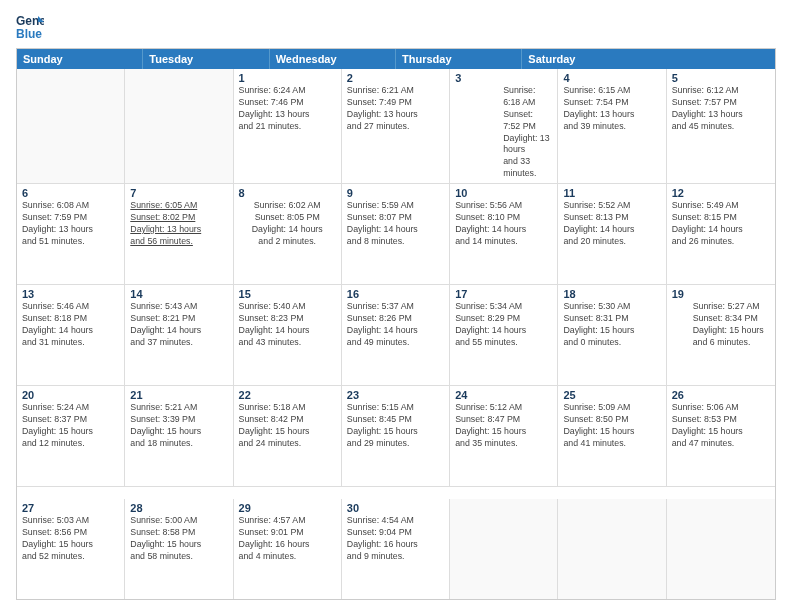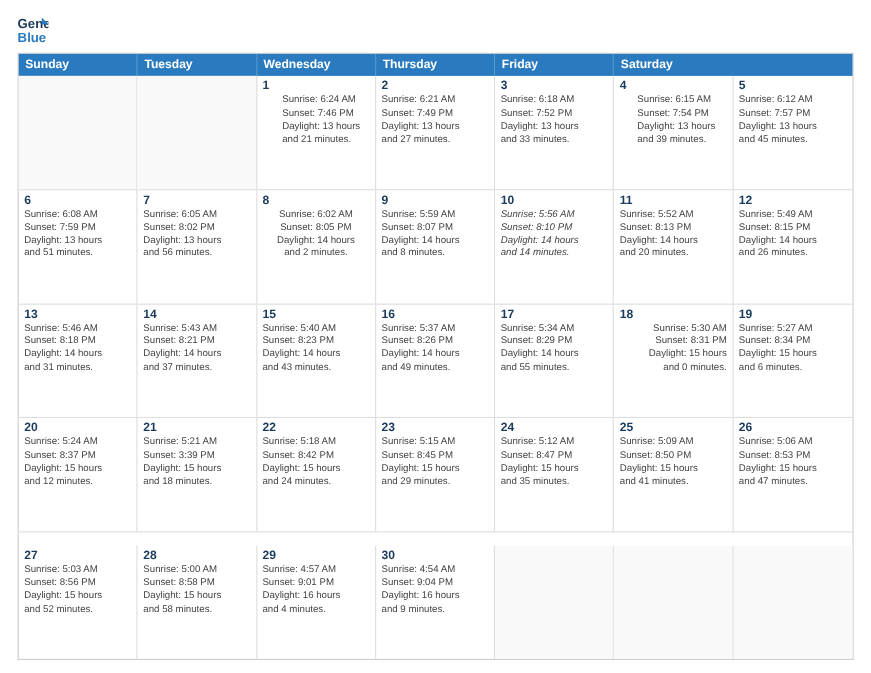--- a/index.html
+++ b/index.html
@@ -47,21 +47,21 @@
       font-weight: normal;
     }
     .calendar {
       flex: 1;
       display: flex;
       flex-direction: column;
       border: 1px solid #ccc;
     }
     .cal-header {
       display: grid;
-      grid-template-columns: repeat(7, 1fr);
+      grid-template-columns: repeat(6, 1fr);
       background: #2a7abf;
     }
     .cal-header-cell {
       color: #fff;
       font-size: 11px;
       font-weight: bold;
       padding: 4px 6px;
       text-align: left;
       border-right: 1px solid #5599cc;
     }
@@ -121,51 +121,50 @@
       <div class="subtitle"></div>
     </div>
   </div>
 
   <div class="calendar">
     <div class="cal-header">
     <div class="cal-header-cell">Sunday</div>
         <div class="cal-header-cell">Tuesday</div>
         <div class="cal-header-cell">Wednesday</div>
         <div class="cal-header-cell">Thursday</div>
-        <div class="cal-header-cell">Friday</div>
         <div class="cal-header-cell">Saturday</div>
       </div>
     <div class="cal-body">
     <div class="cal-row">
           <div class="cal-cell empty"></div>
           <div class="cal-cell empty"></div>
           <div class="cal-cell">
             <div class="day-num">1</div>
-            <div class="cell-text" style="white-space: pre-line; margin-left: 18px;">Sunrise: 6:24 AM
+            <div class="cell-text" style="white-space: pre-line;">Sunrise: 6:24 AM
 Sunset: 7:46 PM
 Daylight: 13 hours
 and 21 minutes.</div>
           </div>
           <div class="cal-cell">
             <div class="day-num">2</div>
             <div class="cell-text" style="white-space: pre-line;">Sunrise: 6:21 AM
 Sunset: 7:49 PM
 Daylight: 13 hours
 and 27 minutes.</div>
           </div>
           <div class="cal-cell">
             <div class="day-num">3</div>
-            <div class="cell-text" style="white-space: pre-line;">Sunrise: 6:18 AM
+            <div class="cell-text" style="white-space: pre-line; margin-left: 48px;">Sunrise: 6:18 AM
 Sunset: 7:52 PM
 Daylight: 13 hours
 and 33 minutes.</div>
           </div>
           <div class="cal-cell">
             <div class="day-num">4</div>
-            <div class="cell-text" style="white-space: pre-line; margin-left: 16px;">Sunrise: 6:15 AM
+            <div class="cell-text" style="white-space: pre-line;">Sunrise: 6:15 AM
 Sunset: 7:54 PM
 Daylight: 13 hours
 and 39 minutes.</div>
           </div>
           <div class="cal-cell">
             <div class="day-num">5</div>
             <div class="cell-text" style="white-space: pre-line;">Sunrise: 6:12 AM
 Sunset: 7:57 PM
 Daylight: 13 hours
 and 45 minutes.</div>
@@ -174,42 +173,42 @@
         <div class="cal-row">
           <div class="cal-cell">
             <div class="day-num">6</div>
             <div class="cell-text" style="white-space: pre-line;">Sunrise: 6:08 AM
 Sunset: 7:59 PM
 Daylight: 13 hours
 and 51 minutes.</div>
           </div>
           <div class="cal-cell">
             <div class="day-num">7</div>
-            <div class="cell-text" style="white-space: pre-line;">Sunrise: 6:05 AM
+            <div class="cell-text" style="white-space: pre-line; text-decoration: underline;">Sunrise: 6:05 AM
 Sunset: 8:02 PM
 Daylight: 13 hours
 and 56 minutes.</div>
           </div>
           <div class="cal-cell">
             <div class="day-num">8</div>
             <div class="cell-text" style="white-space: pre-line; text-align: center;">Sunrise: 6:02 AM
 Sunset: 8:05 PM
 Daylight: 14 hours
 and 2 minutes.</div>
           </div>
           <div class="cal-cell">
             <div class="day-num">9</div>
             <div class="cell-text" style="white-space: pre-line;">Sunrise: 5:59 AM
 Sunset: 8:07 PM
 Daylight: 14 hours
 and 8 minutes.</div>
           </div>
           <div class="cal-cell">
             <div class="day-num">10</div>
-            <div class="cell-text" style="white-space: pre-line; font-style: italic;">Sunrise: 5:56 AM
+            <div class="cell-text" style="white-space: pre-line;">Sunrise: 5:56 AM
 Sunset: 8:10 PM
 Daylight: 14 hours
 and 14 minutes.</div>
           </div>
           <div class="cal-cell">
             <div class="day-num">11</div>
             <div class="cell-text" style="white-space: pre-line;">Sunrise: 5:52 AM
 Sunset: 8:13 PM
 Daylight: 14 hours
 and 20 minutes.</div>
@@ -253,28 +252,28 @@
           </div>
           <div class="cal-cell">
             <div class="day-num">17</div>
             <div class="cell-text" style="white-space: pre-line;">Sunrise: 5:34 AM
 Sunset: 8:29 PM
 Daylight: 14 hours
 and 55 minutes.</div>
           </div>
           <div class="cal-cell">
             <div class="day-num">18</div>
-            <div class="cell-text" style="white-space: pre-line; text-align: right;">Sunrise: 5:30 AM
+            <div class="cell-text" style="white-space: pre-line;">Sunrise: 5:30 AM
 Sunset: 8:31 PM
 Daylight: 15 hours
 and 0 minutes.</div>
           </div>
           <div class="cal-cell">
             <div class="day-num">19</div>
-            <div class="cell-text" style="white-space: pre-line;">Sunrise: 5:27 AM
+            <div class="cell-text" style="white-space: pre-line; margin-left: 21px;">Sunrise: 5:27 AM
 Sunset: 8:34 PM
 Daylight: 15 hours
 and 6 minutes.</div>
           </div>
         </div>
         <div class="cal-row">
           <div class="cal-cell">
             <div class="day-num">20</div>
             <div class="cell-text" style="white-space: pre-line;">Sunrise: 5:24 AM
 Sunset: 8:37 PM

